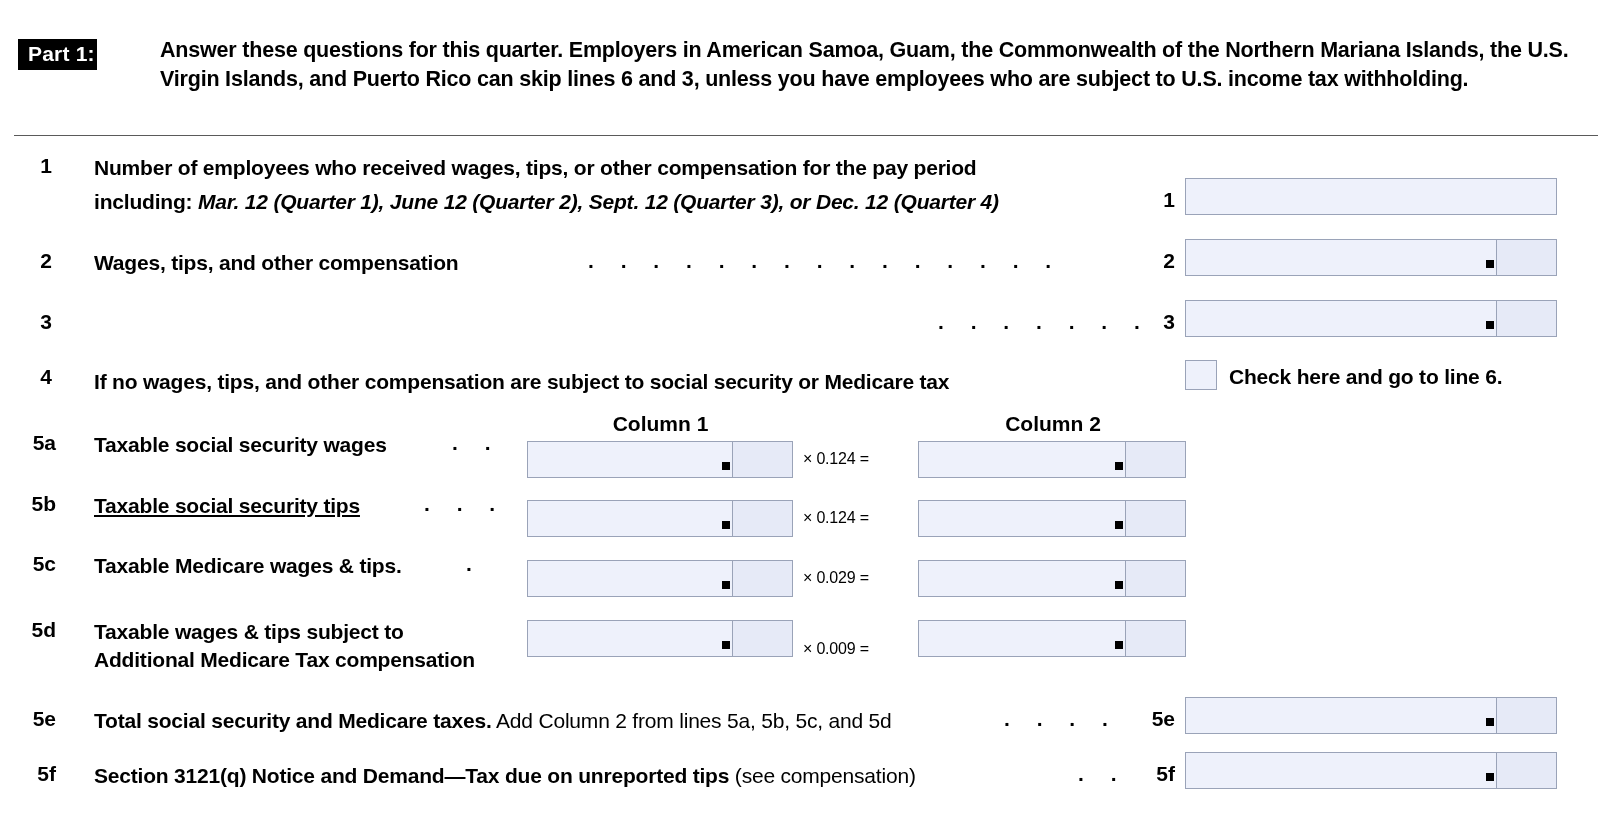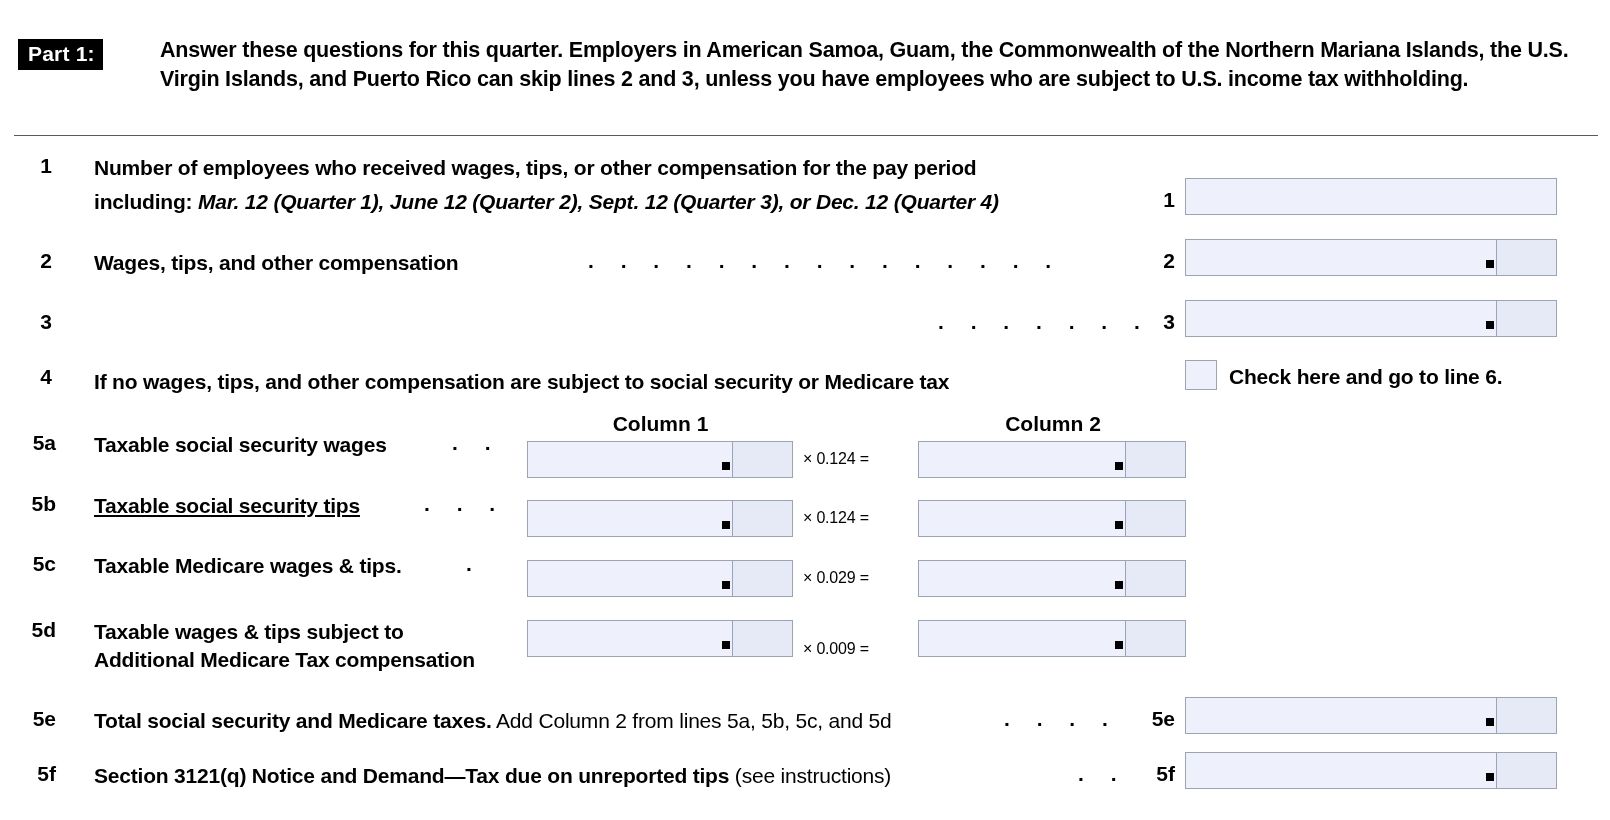--- a/index.html
+++ b/index.html
@@ -41,21 +41,21 @@
     width: 1584px;
   }
   .part-tag {
     position: absolute;
     left: 4px;
     top: 3px;
     background: #000000;
     color: #ffffff;
     font-weight: bold;
     font-size: 21px;
-    padding: 3px 8px 4px 10px;
+    padding: 3px 2px 4px 10px;
     letter-spacing: 0.2px;
   }
   .part-text {
     position: absolute;
     left: 146px;
     top: 0px;
     width: 1440px;
     font-weight: bold;
     font-size: 21.5px;
     line-height: 29px;
@@ -154,21 +154,21 @@
   }
 </style>
 </head>
 <body>
 
 <div class="page">
 
 
   <div class="part-row">
     <div class="part-tag">Part 1:</div>
-    <div class="part-text">Answer these questions for this quarter. Employers in American Samoa, Guam, the Commonwealth of the Northern Mariana Islands, the U.S. Virgin Islands, and Puerto Rico can skip lines 2 and 3, unless you have employees who are subject to U.S. income tax withholding.</div>
+    <div class="part-text">Answer these questions for this quarter. Employers in American Samoa, Guam, the Commonwealth of the Northern Mariana Islands, the U.S. Virgin Islands, and Puerto Rico can skip lines 6 and 3, unless you have employees who are subject to U.S. income tax withholding.</div>
   </div>
 
   <div class="hr-main"></div>
 
   <div class="num" style="left:22px; top:154px; width:30px;">1</div>
   <div class="label" style="left:94px; top:154px; width:1060px;">Number of employees who received wages, tips, or other compensation for the pay period</div>
   <div class="label" style="left:94px; top:188px; width:1060px;">
     <span>including: </span><span class="ital">Mar. 12 (Quarter 1), June 12 (Quarter 2), Sept. 12 (Quarter 3), or Dec. 12 (Quarter 4)</span>
   </div>
   <div class="num" style="left:1155px; top:188px; width:20px;">1</div>
@@ -257,21 +257,21 @@
   </div>
   <div class="dots" style="left:1004px; top:707px;">. . . .</div>
   <div class="num" style="left:1133px; top:707px; width:42px;">5e</div>
   <div class="box" style="left:1185px; top:697px; width:372px; height:37px;">
     <span class="cents"></span>
     <span class="dot"></span>
   </div>
 
   <div class="num" style="left:14px; top:762px; width:42px;">5f</div>
   <div class="label" style="left:94px; top:762px;">
-    <span>Section 3121(q) Notice and Demand—Tax due on unreported tips</span><span class="light"> (see instructions)</span>
+    <span>Section 3121(q) Notice and Demand—Tax due on unreported tips</span><span class="light"> (see compensation)</span>
   </div>
   <div class="dots" style="left:1078px; top:762px;">. .</div>
   <div class="num" style="left:1133px; top:762px; width:42px;">5f</div>
   <div class="box" style="left:1185px; top:752px; width:372px; height:37px;">
     <span class="cents"></span>
     <span class="dot"></span>
   </div>
 
 </div>
 

